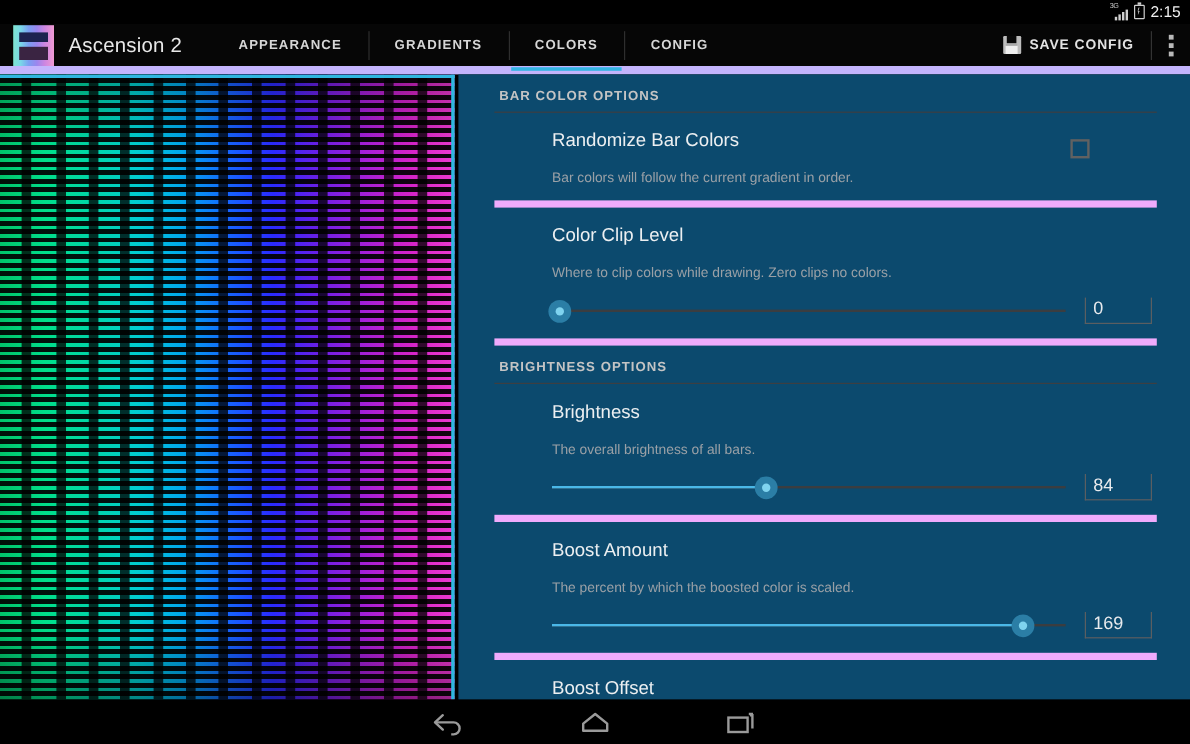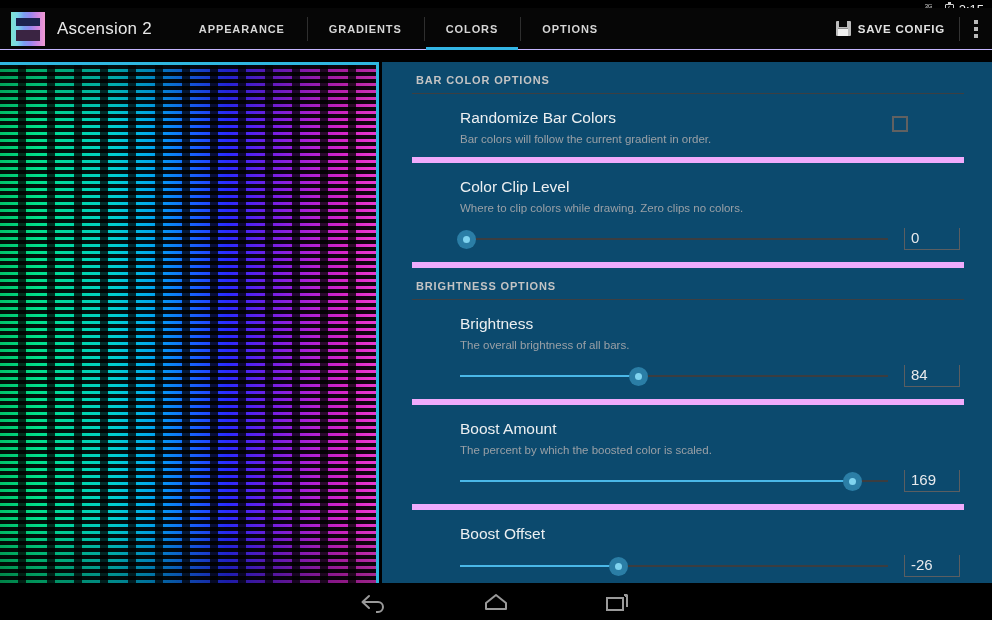--- a/index.html
+++ b/index.html
@@ -26,23 +26,23 @@
   .sb-signal .bars i:nth-child(4) { height: 9px; }
   .sb-signal .net { position: absolute; top: -1px; left: 0; font-size: 6px; color: #cfcfcf; line-height: 6px; letter-spacing: -0.3px; }
   .sb-batt { position: relative; width: 9px; height: 12px; border: 1.5px solid #cfcfcf; border-radius: 1px; }
   .sb-batt::before { content: ""; position: absolute; top: -3px; left: 2px; width: 3px; height: 2px; background: #cfcfcf; }
   .sb-batt::after { content: ""; position: absolute; top: 1px; left: 2px; width: 2px; height: 7px; background: #cfcfcf;
     clip-path: polygon(60% 0, 100% 0, 45% 45%, 100% 45%, 20% 100%, 45% 52%, 0 52%); }
   .sb-time { font-size: 13px; color: #f0f0f0; line-height: 20px; }
 
   
   .actionbar {
-    position: absolute; top: 8px; left: 0; width: 992px; height: 42px;
+    position: absolute; top: 20px; left: 0; width: 992px; height: 42px;
     background: #060606; display: flex; align-items: center;
-    border-bottom: 1px solid #c4b5fd;
+    border-bottom: 7px solid #c4b5fd;
   }
   .app-icon {
     width: 34px; height: 34px; margin-left: 11px; position: relative;
     background: linear-gradient(90deg, #7fe3d0 0%, #79d8e8 18%, #7b9ff2 38%, #9b86ee 58%, #cf86e0 78%, #f09ad2 100%);
   }
   .app-icon .b1 { position: absolute; left: 5px; top: 6px; width: 24px; height: 8px; background: #1d2350; }
   .app-icon .b2 { position: absolute; left: 5px; top: 18px; width: 24px; height: 11px; background: #3a2442; }
   .app-title { margin-left: 12px; font-size: 17px; color: #e8e8e8; font-weight: 400; letter-spacing: .2px; }
 
   .tabs { display: flex; align-items: stretch; height: 42px; margin-left: 25px; }
@@ -91,21 +91,21 @@
     background: #0c4a6e; overflow: hidden;
   }
   .pane-inner { padding: 0 28px 0 30px; }
 
   .section-head {
     font-size: 11px; font-weight: bold; letter-spacing: .85px; color: #c4c4c4;
     padding: 12px 0 7px 4px; border-bottom: 1px solid #3d3f42;
   }
   .row { position: relative; padding: 14px 0 10px 48px; border-bottom: 6px solid #f0abfc; }
   .row-title { font-size: 15.5px; color: #eceff1; font-weight: 400; line-height: 19px; }
-  .row-sub { font-size: 11.5px; color: #9aa0a6; margin-top: 5px; line-height: 15px; }
+  .row-sub { font-size: 11.5px; color: #9aa0a6; margin-top: 15px; line-height: 15px; }
 
   .checkbox {
     position: absolute; right: 56px; top: 22px; width: 16px; height: 16px;
     border: 2px solid #616161; background: transparent;
   }
 
   .slider-row { display: flex; align-items: center; margin-top: 10px; padding-right: 4px; }
   .slider { position: relative; flex: 1 1 auto; height: 26px; margin-right: 16px; }
   .slider .track {
     position: absolute; left: 0; right: 0; top: 12px; height: 2px; background: #3b3d40;
@@ -154,21 +154,21 @@
     <div class="app-icon">
       <span class="b1"></span>
         <span class="b2"></span>
     </div>
     <div class="app-title">Ascension 2</div>
 
     <div class="tabs">
       <div class="tab">APPEARANCE</div>
       <div class="tab">GRADIENTS</div>
       <div class="tab active">COLORS</div>
-      <div class="tab">OPTIONS</div>
+      <div class="tab">CONFIG</div>
     </div>
 
     <div class="ab-right">
       <div class="ab-action">
         <span class="floppy"></span>
         <span>SAVE CONFIG</span>
       </div>
       <div class="ab-sep"></div>
       <div class="ab-overflow">
         <i></i>

